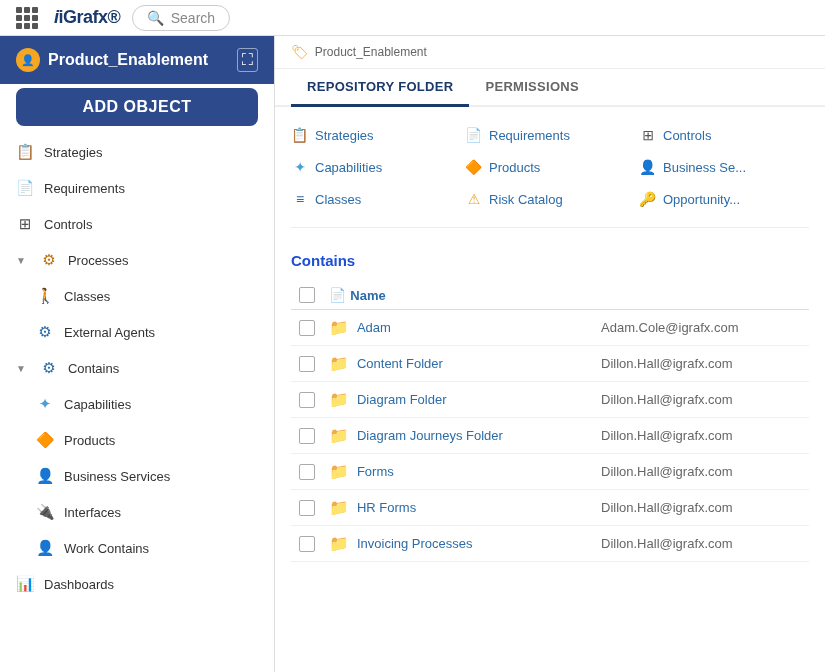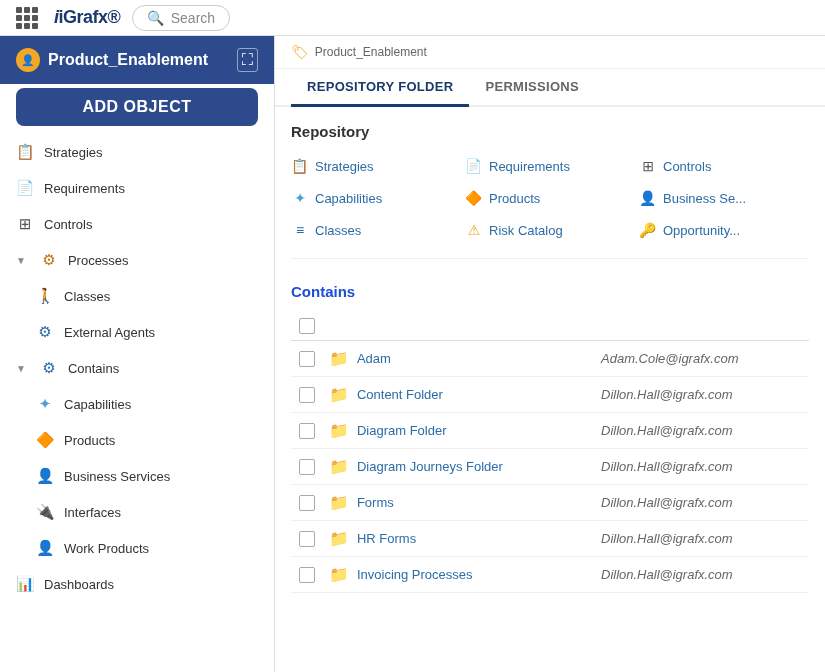--- a/index.html
+++ b/index.html
@@ -63,21 +63,21 @@
 
     
     .contains-title { font-size: 15px; font-weight: 600; color: #1d4ed8; margin-bottom: 12px; }
     .table-header { display: grid; grid-template-columns: 30px 1fr 200px; align-items: center; padding: 6px 8px; border-bottom: 1px solid #ddd; }
     .table-header-name { font-weight: 600; color: #2c6ca8; font-size: 13px; }
     .table-header-creator { font-weight: 600; color: #2c6ca8; font-size: 13px; }
     .table-row { display: grid; grid-template-columns: 30px 1fr 200px; align-items: center; padding: 8px 8px; border-bottom: 1px solid #f0f0f0; }
     .row-check { width: 16px; height: 16px; border: 1px solid #aaa; border-radius: 2px; cursor: pointer; }
     .row-name { display: flex; align-items: center; gap: 8px; color: #2c6ca8; font-size: 13px; cursor: pointer; }
     .folder-icon { color: #f5a623; font-size: 16px; }
-    .row-creator { color: #666; font-size: 13px; font-style: italic; }
+    .row-creator { color: #666; font-size: 13px; }
   </style>
 </head>
 <body>
 
 <div class="top-bar">
   <div class="grid-icon">
     <div class="grid-dot"></div>
       <div class="grid-dot"></div>
       <div class="grid-dot"></div>
     <div class="grid-dot"></div>
@@ -152,21 +152,21 @@
       <div class="nav-item" style="padding-left:36px;">
         <span class="nav-icon icon-business" style="color:#2c6ca8;">👤</span>
         <span>Business Services</span>
       </div>
       <div class="nav-item" style="padding-left:36px;">
         <span class="nav-icon icon-interfaces" style="color:#c05c5c;">🔌</span>
         <span>Interfaces</span>
       </div>
       <div class="nav-item" style="padding-left:36px;">
         <span class="nav-icon icon-workproducts" style="color:#c05c5c;">👤</span>
-        <span>Work Products</span>
+        <span>Work Contains</span>
       </div>
       <div class="nav-item">
         <span class="nav-icon icon-dashboards" style="color:#4a9fd4;">📊</span>
         <span>Dashboards</span>
       </div>
 
     </nav>
   </div>
 
   <div class="content">
@@ -176,21 +176,20 @@
     </div>
 
     <div class="tabs">
       <div class="tab active">REPOSITORY FOLDER</div>
       <div class="tab">PERMISSIONS</div>
     </div>
 
     <div class="content-body">
 
       <div>
-        <div class="section-title">Repository</div>
         <div class="repo-grid">
 
           <div class="repo-item">
             <span class="repo-icon icon-strategies">📋</span>
             <span>Strategies</span>
           </div>
           <div class="repo-item">
             <span class="repo-icon" style="color:#555;">📄</span>
             <span>Requirements</span>
           </div>
@@ -228,20 +227,24 @@
         </div>
       </div>
 
       <div>
         <div class="contains-title">Contains</div>
 
         <div class="table-header">
           <div>
             <div class="row-check"></div>
           </div>
+          <div class="table-header-name">
+            <span style="color:#2c6ca8; font-size:14px;">📄 </span>
+            <span>Name</span>
+          </div>
         </div>
 
         <div id="table-body">
             <div class="table-row">
     <div>
       <div class="row-check"></div>
     </div>
     <div class="row-name">
       <span class="folder-icon">📁</span>
       <span>Adam</span>

